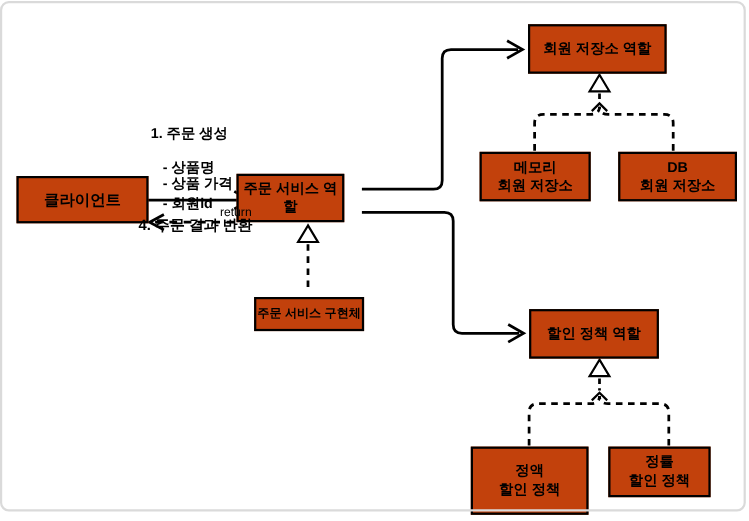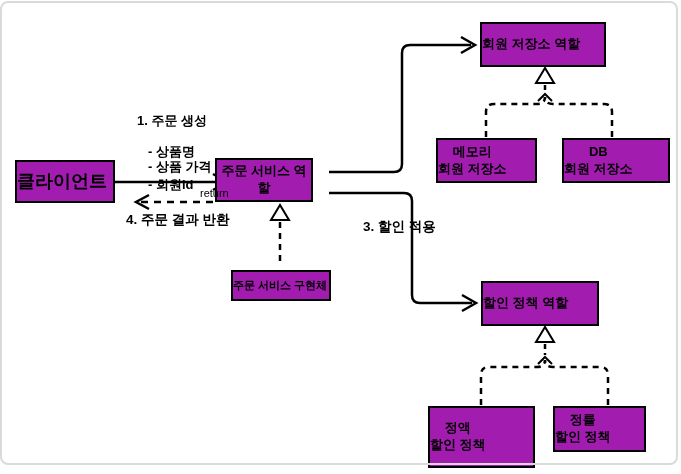--- a/index.html
+++ b/index.html
@@ -13,22 +13,22 @@
   .canvas-border{
     position:absolute;left:0;top:1px;right:3px;bottom:9px;
     border:2px solid #dadada;border-radius:8px;
     pointer-events:none;
   }
   svg.edges{position:absolute;left:0;top:0;}
   .node{
     position:absolute;
     box-sizing:border-box;
     border:2px solid #000000;
-    background:#a21caf;
-    display:flex;align-items:center;justify-content:flex-start;
+    background:#c2410c;
+    display:flex;align-items:center;justify-content:center;
     text-align:center;
     font-weight:700;color:#000000;
     font-size:13px;line-height:1.3;
   }
   .node .line{display:block;}
   .lbl{
     position:absolute;
     color:#000000;white-space:nowrap;
     font-weight:700;font-size:13px;
   }
@@ -76,21 +76,21 @@
 
     <g>
       <polygon points="545,327 536,342 554,342" fill="#fff" stroke="#000" stroke-width="2"></polygon>
       <path d="M545 344 L545 355 " stroke="#000" stroke-width="2.5" fill="none" stroke-dasharray="5,4"></path>
       <polyline points="538,364 545,357 552,364" stroke="#000" stroke-width="2" fill="none"></polyline>
       <path d="M481 405 L481 375 Q481 367 489 367 L537 367 Q545 367 545 360" stroke="#000" stroke-width="2.5" fill="none" stroke-dasharray="6,5"></path>
       <path d="M608 405 L608 375 Q608 367 600 367 L553 367 Q545 367 545 360" stroke="#000" stroke-width="2.5" fill="none" stroke-dasharray="6,5"></path>
     </g>
   </svg>
 
-  <div class="node" style="left:15px;top:160px;width:100px;height:43px;font-size:18px;">
+  <div class="node" style="left:15px;top:160px;width:120px;height:43px;font-size:14px;">
     <span>클라이언트</span>
   </div>
 
   <div class="node" style="left:215px;top:158px;width:98px;height:44px;">
     <span>주문 서비스 역할</span>
   </div>
 
   <div class="node" style="left:231px;top:270px;width:100px;height:31px;font-size:11px;">
     <span>주문 서비스 구현체</span>
   </div>
@@ -130,18 +130,17 @@
       <span class="line">할인 정책</span>
     </span>
   </div>
 
   <div class="lbl" style="left:137px;top:112px;">1. 주문 생성</div>
   <div class="lbl" style="left:148px;top:128px;margin-top:48px;">- 회원id</div>
   <div class="lbl" style="left:148px;top:143px;">- 상품명</div>
   <div class="lbl" style="left:148px;top:158px;">- 상품 가격</div>
 
   <div class="lbl small" style="left:156px;top:187px;padding-left:44px;">return</div>
-  <div class="lbl" style="left:126px;top:211px;font-size:13.5px;">4. 주문 결과 반환</div>
+  <div class="lbl" style="left:126px;top:196px;font-size:13.5px;">4. 주문 결과 반환</div>
 
-  <div class="lbl" style="left:363px;top:218px;font-size:13.5px;">3. 할인 적용</div>
 
   <div class="canvas-border"></div>
 </div>
 
 </body></html>

